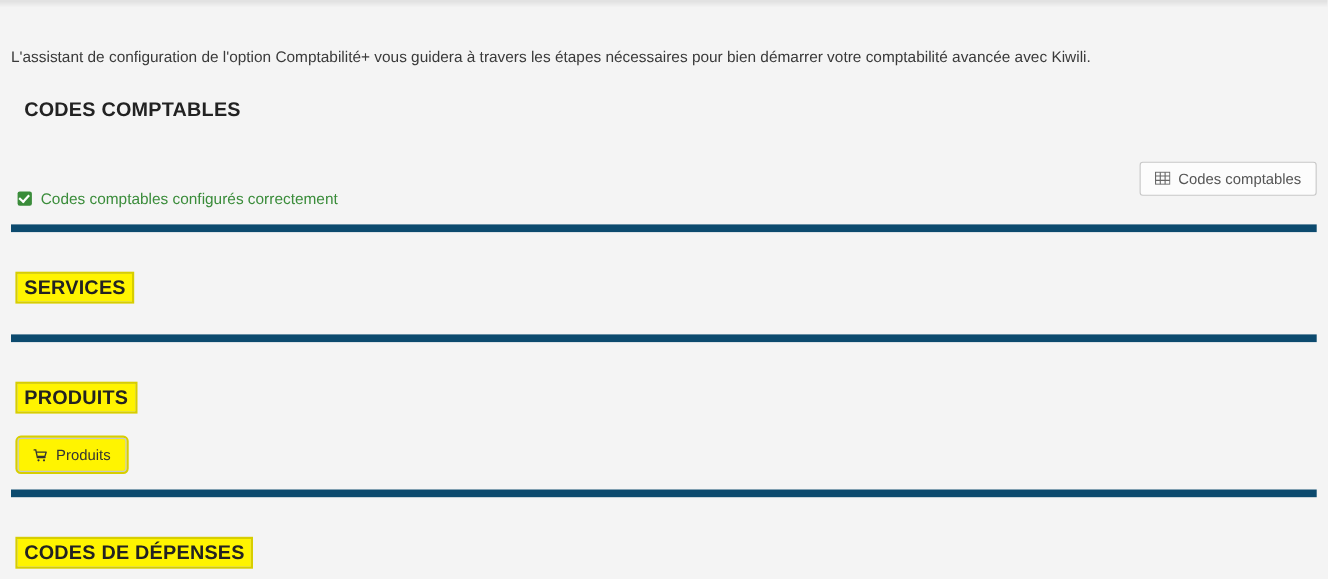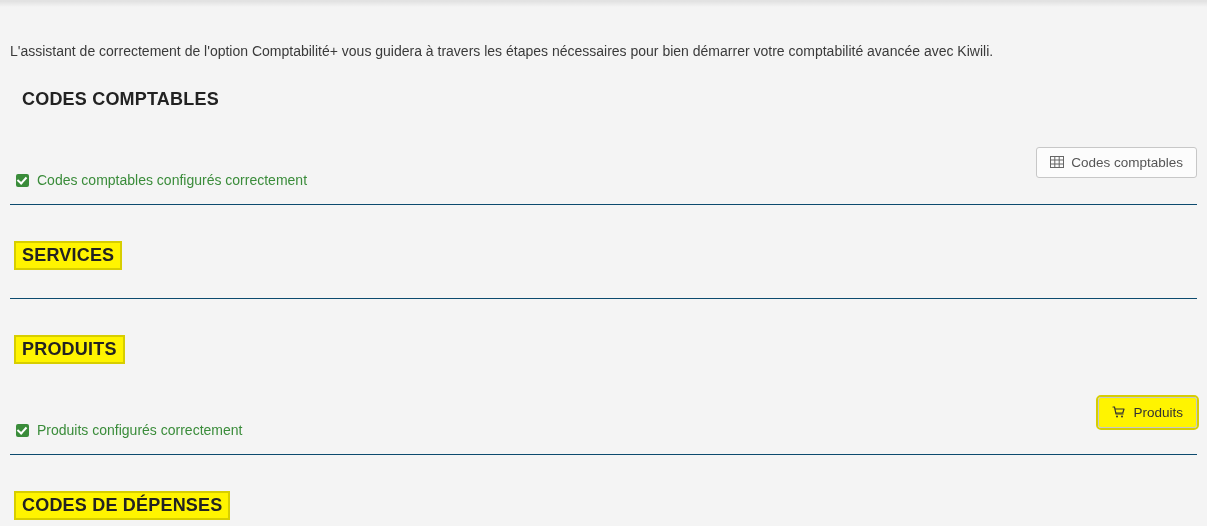--- a/index.html
+++ b/index.html
@@ -25,21 +25,21 @@
     height: 6px;
     background: linear-gradient(to bottom, rgba(0,0,0,0.08), rgba(0,0,0,0));
   }
   .intro {
     font-size: 14px;
     color: #3a3a3a;
     padding: 34px 0 28px 0;
   }
   .section {
     padding: 0 0 6px 6px;
-    border-bottom: 1px solid #0c4a6e;
+    border-bottom: 7px solid #0c4a6e;
     margin-bottom: 38px;
   }
   .section:last-child { margin-bottom: 10px; }
   .sec-title {
     font-size: 18px;
     font-weight: 700;
     color: #222;
     letter-spacing: 0.2px;
     display: inline-block;
     padding: 2px 6px;
@@ -106,21 +106,21 @@
     color: #666;
   }
   .btn.highlight .icon-wrap { color: #333; }
 </style>
 </head>
 <body>
 
 <div class="page">
   <div class="top-shadow"></div>
 
-  <div class="intro">L'assistant de correctement de l'option Comptabilité+ vous guidera à travers les étapes nécessaires pour bien démarrer votre comptabilité avancée avec Kiwili.</div>
+  <div class="intro">L'assistant de configuration de l'option Comptabilité+ vous guidera à travers les étapes nécessaires pour bien démarrer votre comptabilité avancée avec Kiwili.</div>
 
   <div class="section">
     <div class="sec-title">CODES COMPTABLES</div>
     <div class="row">
       <div class="status">
         <span class="check-icon"></span>
         <span>Codes comptables configurés correctement</span>
       </div>
       <button class="btn">
         <span class="icon-wrap">
@@ -137,24 +137,20 @@
     </div>
   </div>
 
   <div class="section">
     <div class="sec-title highlight">SERVICES</div>
   </div>
 
   <div class="section">
     <div class="sec-title highlight">PRODUITS</div>
     <div class="row">
-      <div class="status">
-        <span class="check-icon"></span>
-        <span>Produits configurés correctement</span>
-      </div>
       <button class="btn highlight">
         <span class="icon-wrap">
           <svg width="14" height="12" viewBox="0 0 14 12">
             <path d="M1 1 h1.5 l1.5 7 h7" fill="none" stroke="currentColor" stroke-width="1.2" stroke-linecap="round"></path>
             <path d="M3 3 h9 l-1.2 4 H4" fill="none" stroke="currentColor" stroke-width="1.2" stroke-linejoin="round"></path>
             <circle cx="5" cy="10.5" r="1" fill="currentColor"></circle>
             <circle cx="10" cy="10.5" r="1" fill="currentColor"></circle>
           </svg>
         </span>
         <span>Produits</span>

